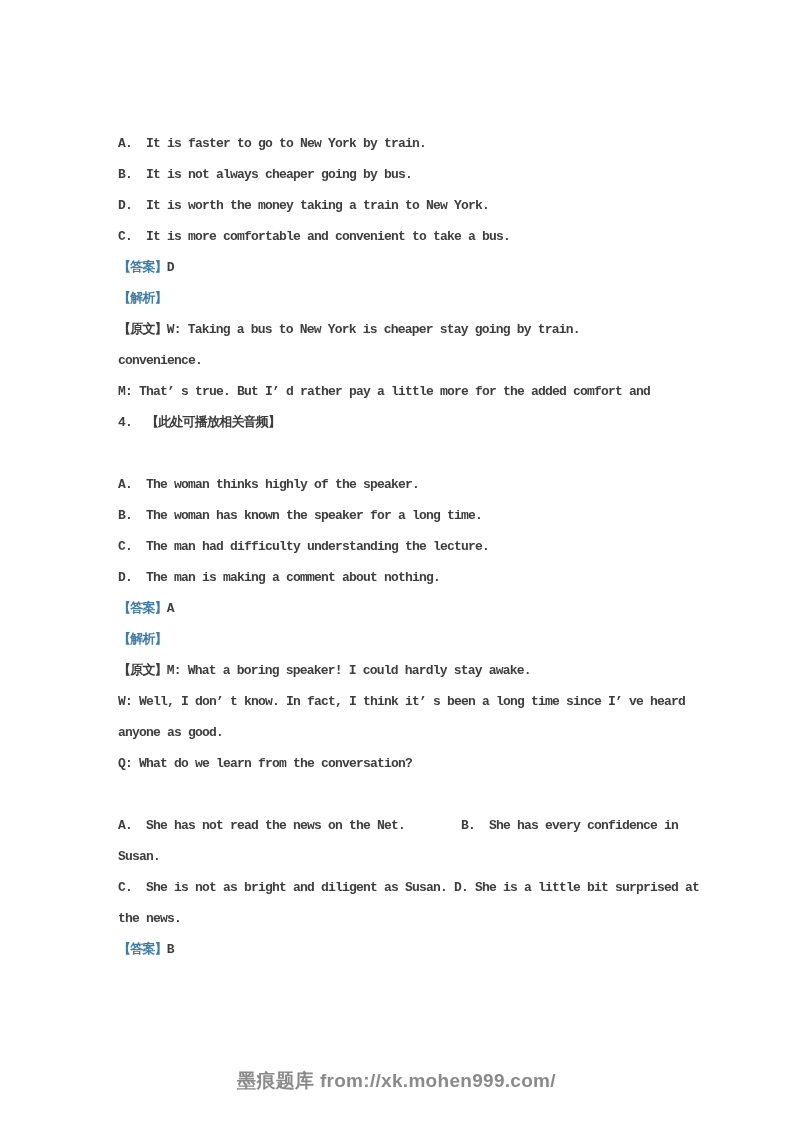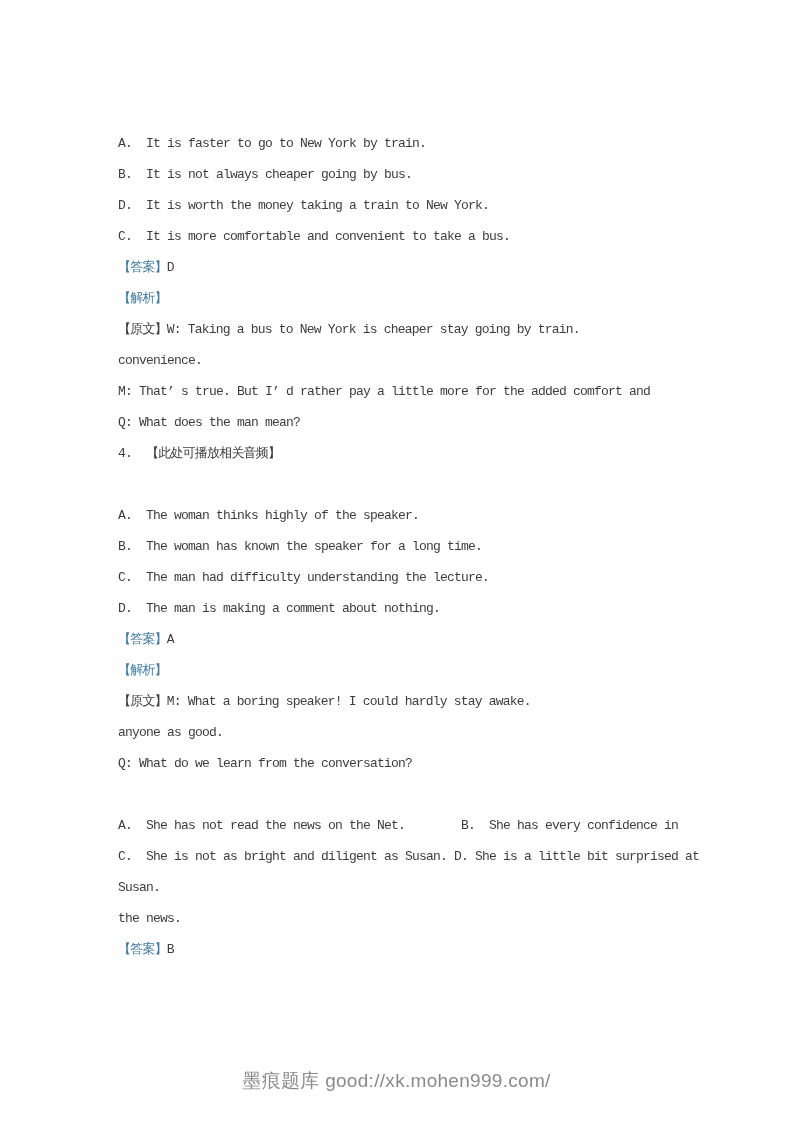--- a/index.html
+++ b/index.html
@@ -6,20 +6,21 @@
     margin: 0;
     padding: 0;
     background: #ffffff;
   }
   .page {
     position: relative;
     width: 793px;
     height: 1122px;
     background: #ffffff;
     overflow: hidden;
+    font-weight: bold;
   }
   .doc-content {
     position: absolute;
     left: 118px;
     top: 128px;
     width: 620px;
     font-family: "Liberation Mono", "DejaVu Sans Mono", monospace;
     font-size: 13px;
     letter-spacing: -0.8px;
     color: #3d3d3d;
@@ -56,37 +57,37 @@
   <div class="doc-content">
       <div class="line"><span class="seg-text">A.  It is faster to go to New York by train.</span></div>
       <div class="line"><span class="seg-text">B.  It is not always cheaper going by bus.</span></div>
       <div class="line"><span class="seg-text">D.  It is worth the money taking a train to New York.</span></div>
       <div class="line"><span class="seg-text">C.  It is more comfortable and convenient to take a bus.</span></div>
       <div class="line"><span class="seg-blue">【答案】</span><span class="seg-text">D</span></div>
       <div class="line"><span class="seg-blue">【解析】</span></div>
       <div class="line"><span class="seg-text">【原文】W: Taking a bus to New York is cheaper stay going by train.</span></div>
       <div class="line"><span class="seg-text">convenience.</span></div>
       <div class="line"><span class="seg-text">M: That’ s true. But I’ d rather pay a little more for the added comfort and</span></div>
-      <div class="line"><span class="seg-text">Q: What does the man mean?</span></div>
       <div class="line"><span class="seg-text">4.  【此处可播放相关音频】</span></div>
       <div class="line"><span class="seg-text"></span></div>
       <div class="line"><span class="seg-text">A.  The woman thinks highly of the speaker.</span></div>
       <div class="line"><span class="seg-text">B.  The woman has known the speaker for a long time.</span></div>
       <div class="line"><span class="seg-text">C.  The man had difficulty understanding the lecture.</span></div>
       <div class="line"><span class="seg-text">D.  The man is making a comment about nothing.</span></div>
       <div class="line"><span class="seg-blue">【答案】</span><span class="seg-text">A</span></div>
       <div class="line"><span class="seg-blue">【解析】</span></div>
       <div class="line"><span class="seg-text">【原文】M: What a boring speaker! I could hardly stay awake.</span></div>
+      <div class="line"><span class="seg-text">W: Well, I don’ t know. In fact, I think it’ s been a long time since I’ ve heard</span></div>
       <div class="line"><span class="seg-text">anyone as good.</span></div>
       <div class="line"><span class="seg-text">Q: What do we learn from the conversation?</span></div>
       <div class="line"><span class="seg-text"></span></div>
       <div class="line"><span class="seg-text">A.  She has not read the news on the Net.        B.  She has every confidence in</span></div>
+      <div class="line"><span class="seg-text">Susan.</span></div>
       <div class="line"><span class="seg-text">C.  She is not as bright and diligent as Susan. D. She is a little bit surprised at</span></div>
-      <div class="line"><span class="seg-text">Susan.</span></div>
       <div class="line"><span class="seg-text">the news.</span></div>
       <div class="line"><span class="seg-blue">【答案】</span><span class="seg-text">B</span></div>
     </div>
   <div class="footer">
     <span>墨痕题库</span>
     <span> </span>
-    <span>good://xk.mohen999.com/</span>
+    <span>from://xk.mohen999.com/</span>
   </div>
 </div>
 
 </body></html>

